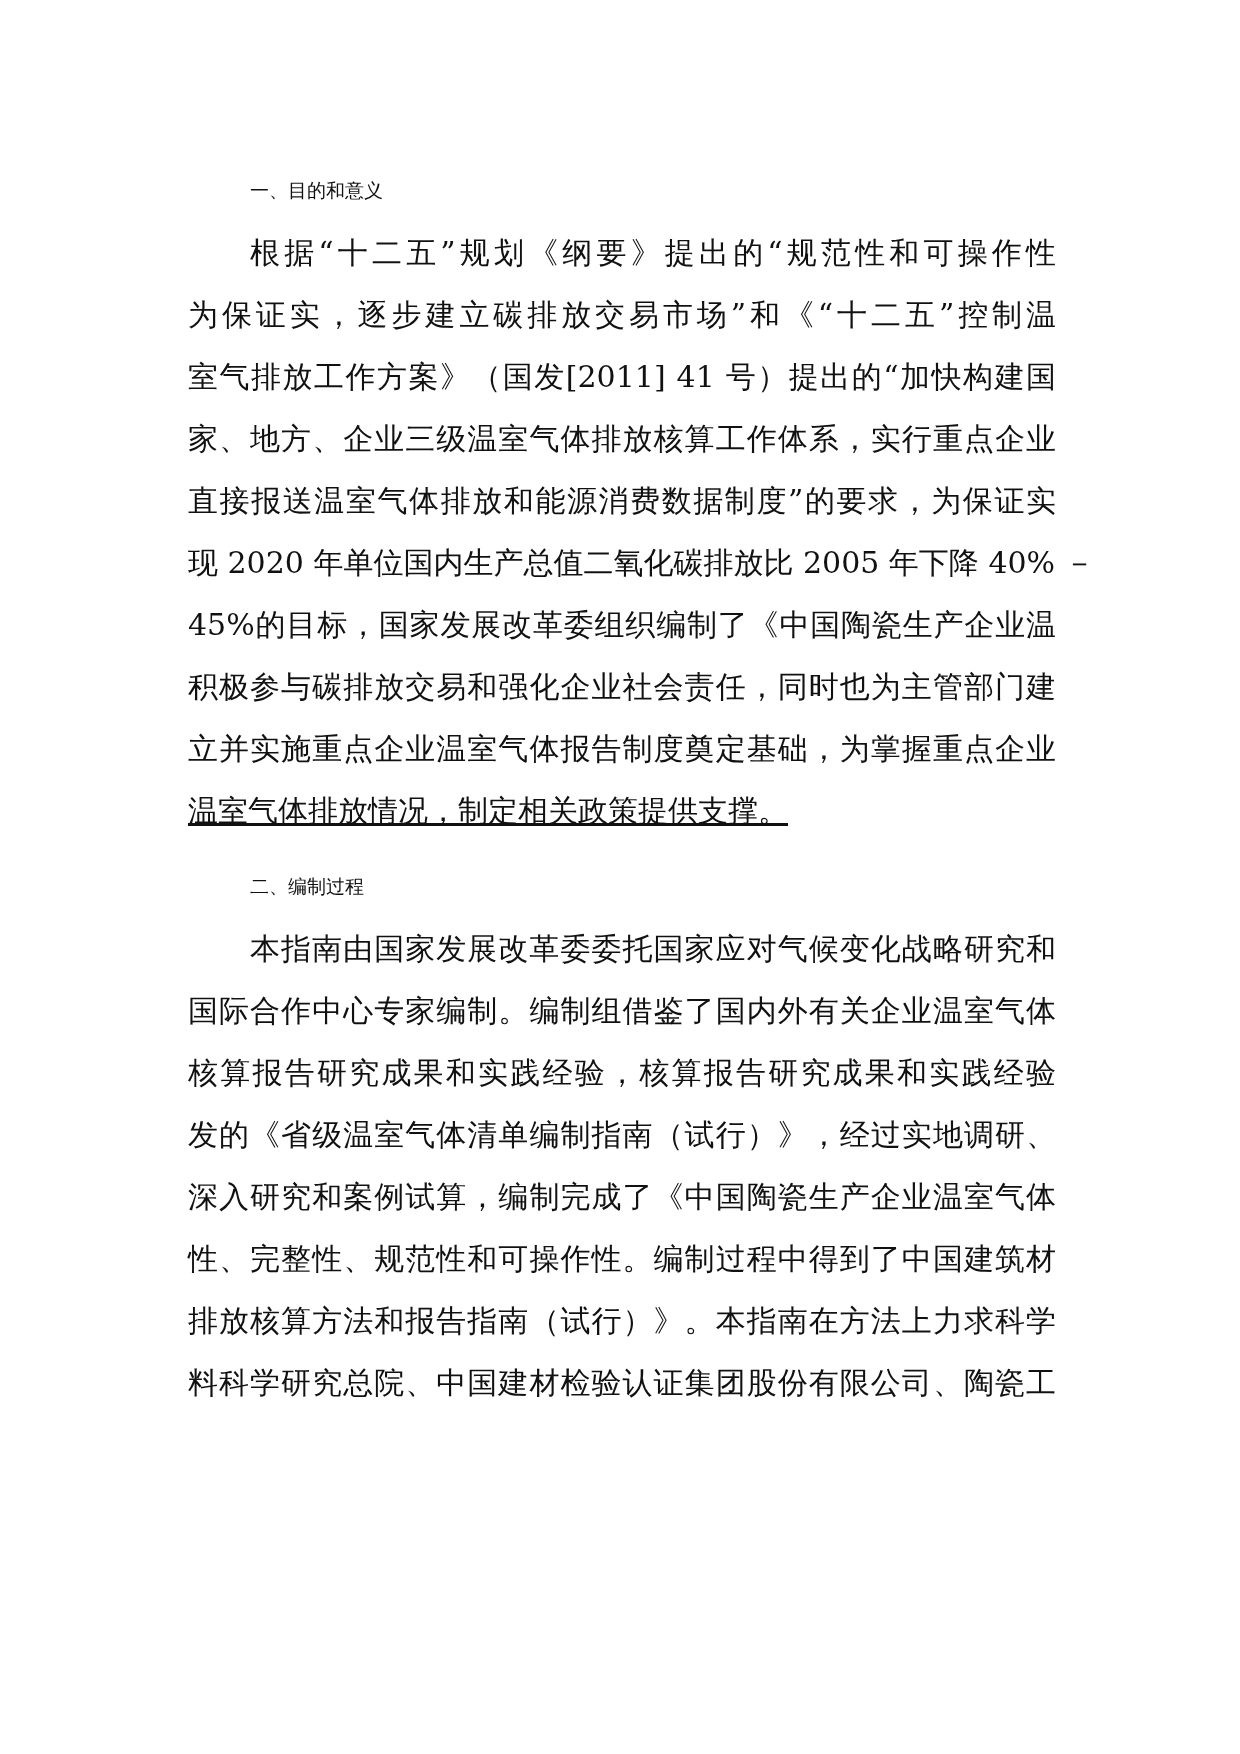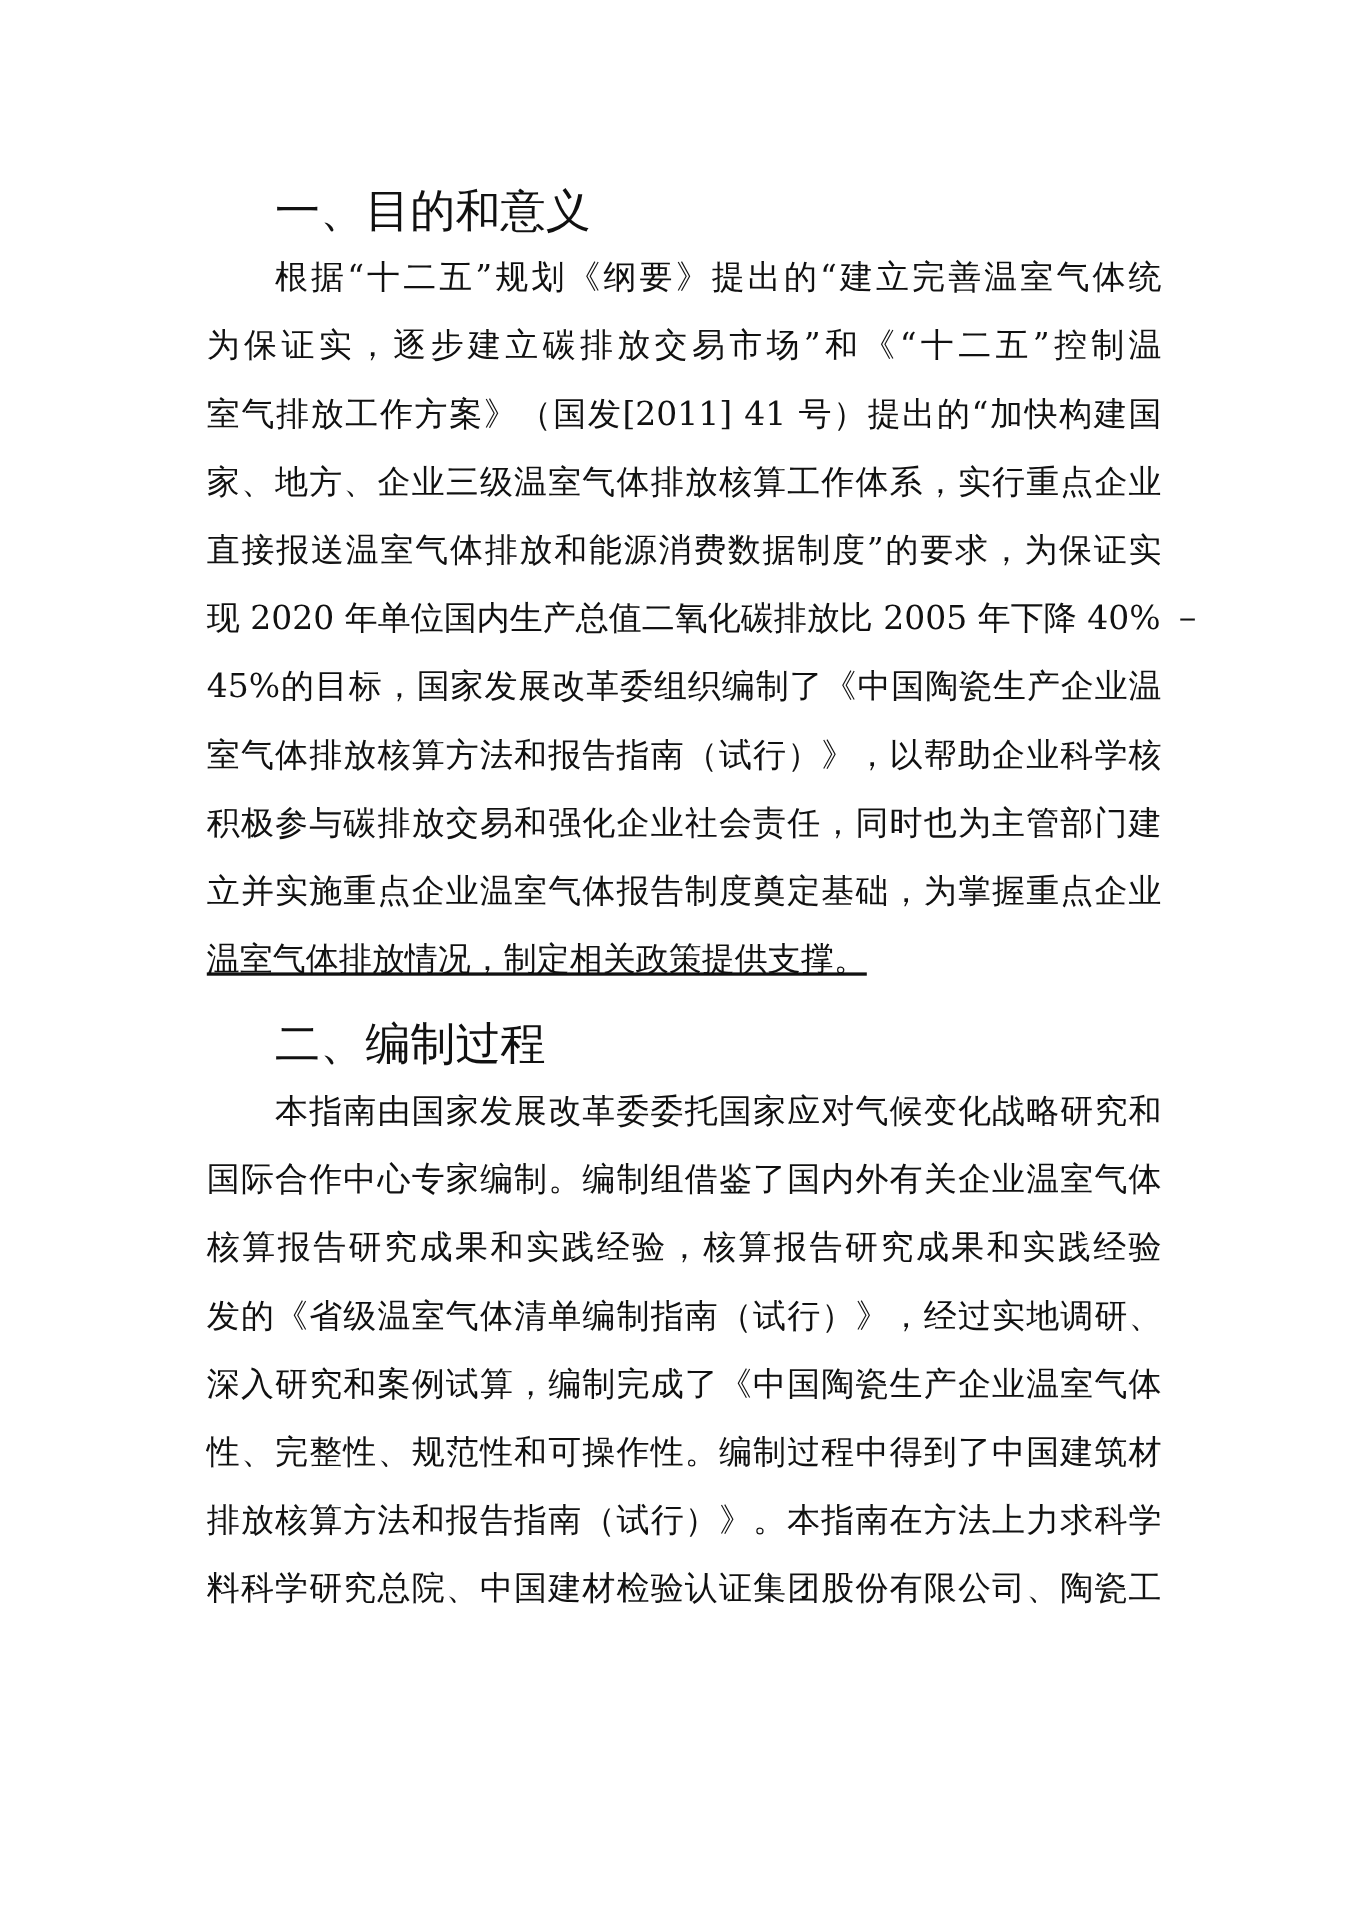--- a/index.html
+++ b/index.html
@@ -15,21 +15,21 @@
       color: #111111;
     }
     .page {
       position: absolute;
       left: 188px;
       top: 160px;
       width: 868px;
     }
     .heading {
       font-family: Liberation Serif, serif;
-      font-size: 41px;
+      font-size: 19px;
       line-height: 62px;
       height: 62px;
       padding-left: 62px;
       margin: 0;
       font-weight: normal;
       letter-spacing: 0px;
       white-space: nowrap;
     }
     .line {
       font-family: "DejaVu Serif", "Liberation Serif", serif;
@@ -52,28 +52,27 @@
     .gap-h2 { height: 14px; }
   </style>
 </head>
 <body>
 
 <div class="page">
 
   <div>
     <h2 class="heading">一、目的和意义</h2>
     <div>
-      <div class="line first">根据“十二五”规划《纲要》提出的“建立完善温室气体统</div>
+      <div class="line first">根据“十二五”规划《纲要》提出的“规范性和可操作性</div>
       <div class="line">为保证实，逐步建立碳排放交易市场”和《“十二五”控制温</div>
       <div class="line">室气排放工作方案》（国发[2011] 41 号）提出的“加快构建国</div>
       <div class="line">家、地方、企业三级温室气体排放核算工作体系，实行重点企业</div>
       <div class="line">直接报送温室气体排放和能源消费数据制度”的要求，为保证实</div>
       <div class="line">现 2020 年单位国内生产总值二氧化碳排放比 2005 年下降 40% －</div>
       <div class="line">45%的目标，国家发展改革委组织编制了《中国陶瓷生产企业温</div>
-      <div class="line">室气体排放核算方法和报告指南（试行）》，以帮助企业科学核</div>
       <div class="line">积极参与碳排放交易和强化企业社会责任，同时也为主管部门建</div>
       <div class="line">立并实施重点企业温室气体报告制度奠定基础，为掌握重点企业</div>
       <div class="line last">温室气体排放情况，制定相关政策提供支撑。</div>
     </div>
   </div>
 
   <div class="gap-h2"></div>
 
   <div>
     <h2 class="heading">二、编制过程</h2>

